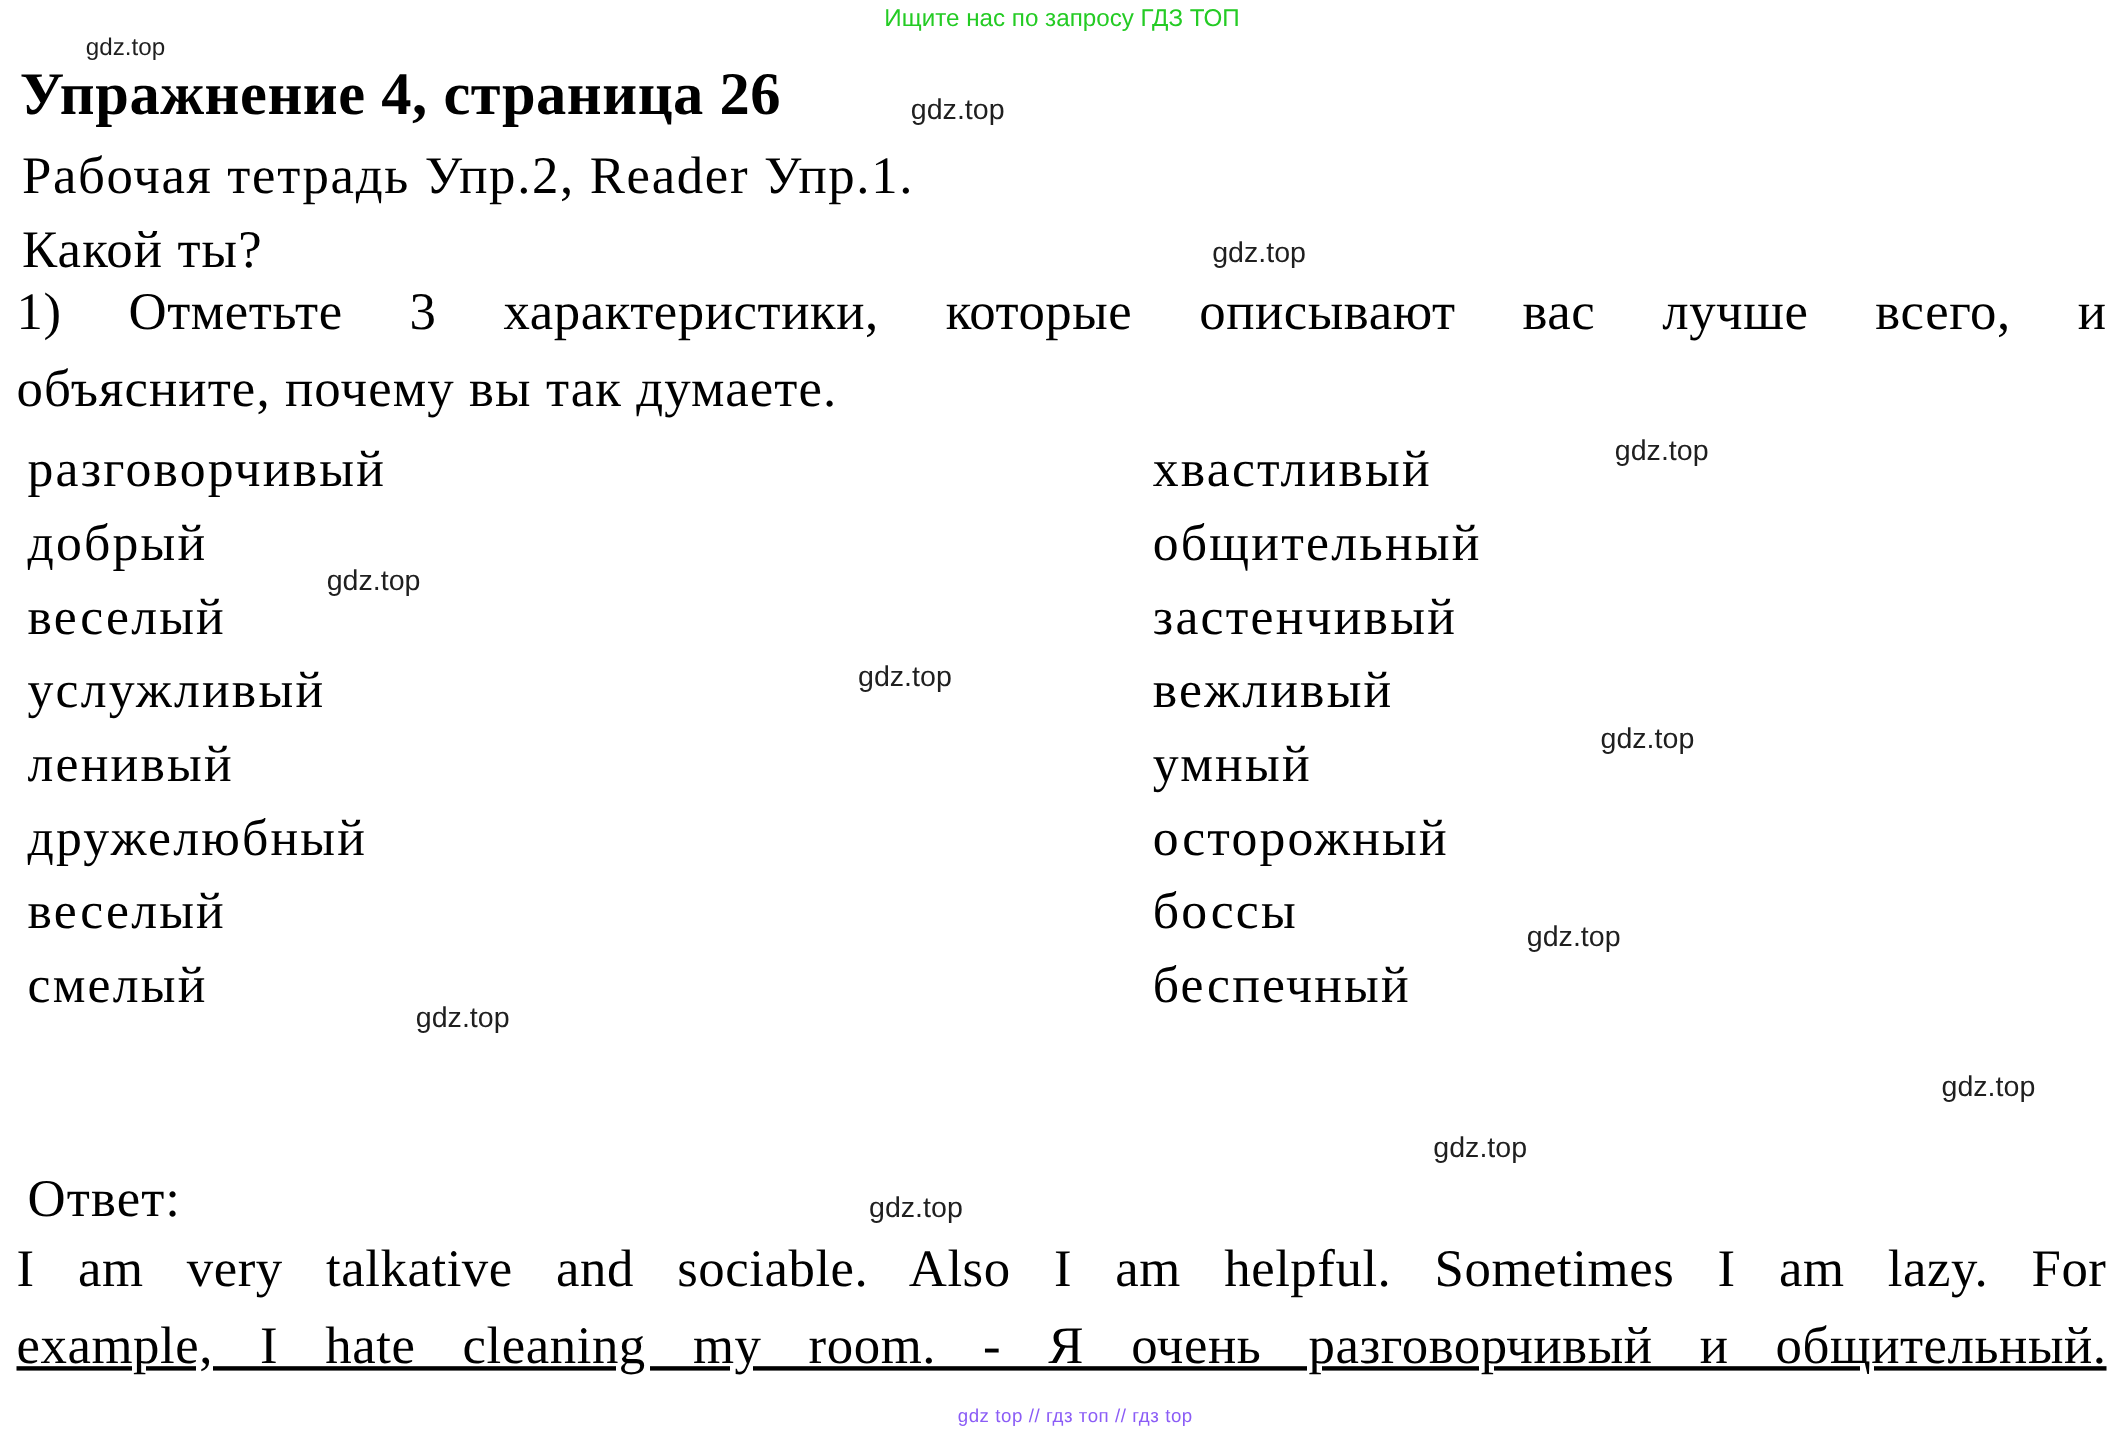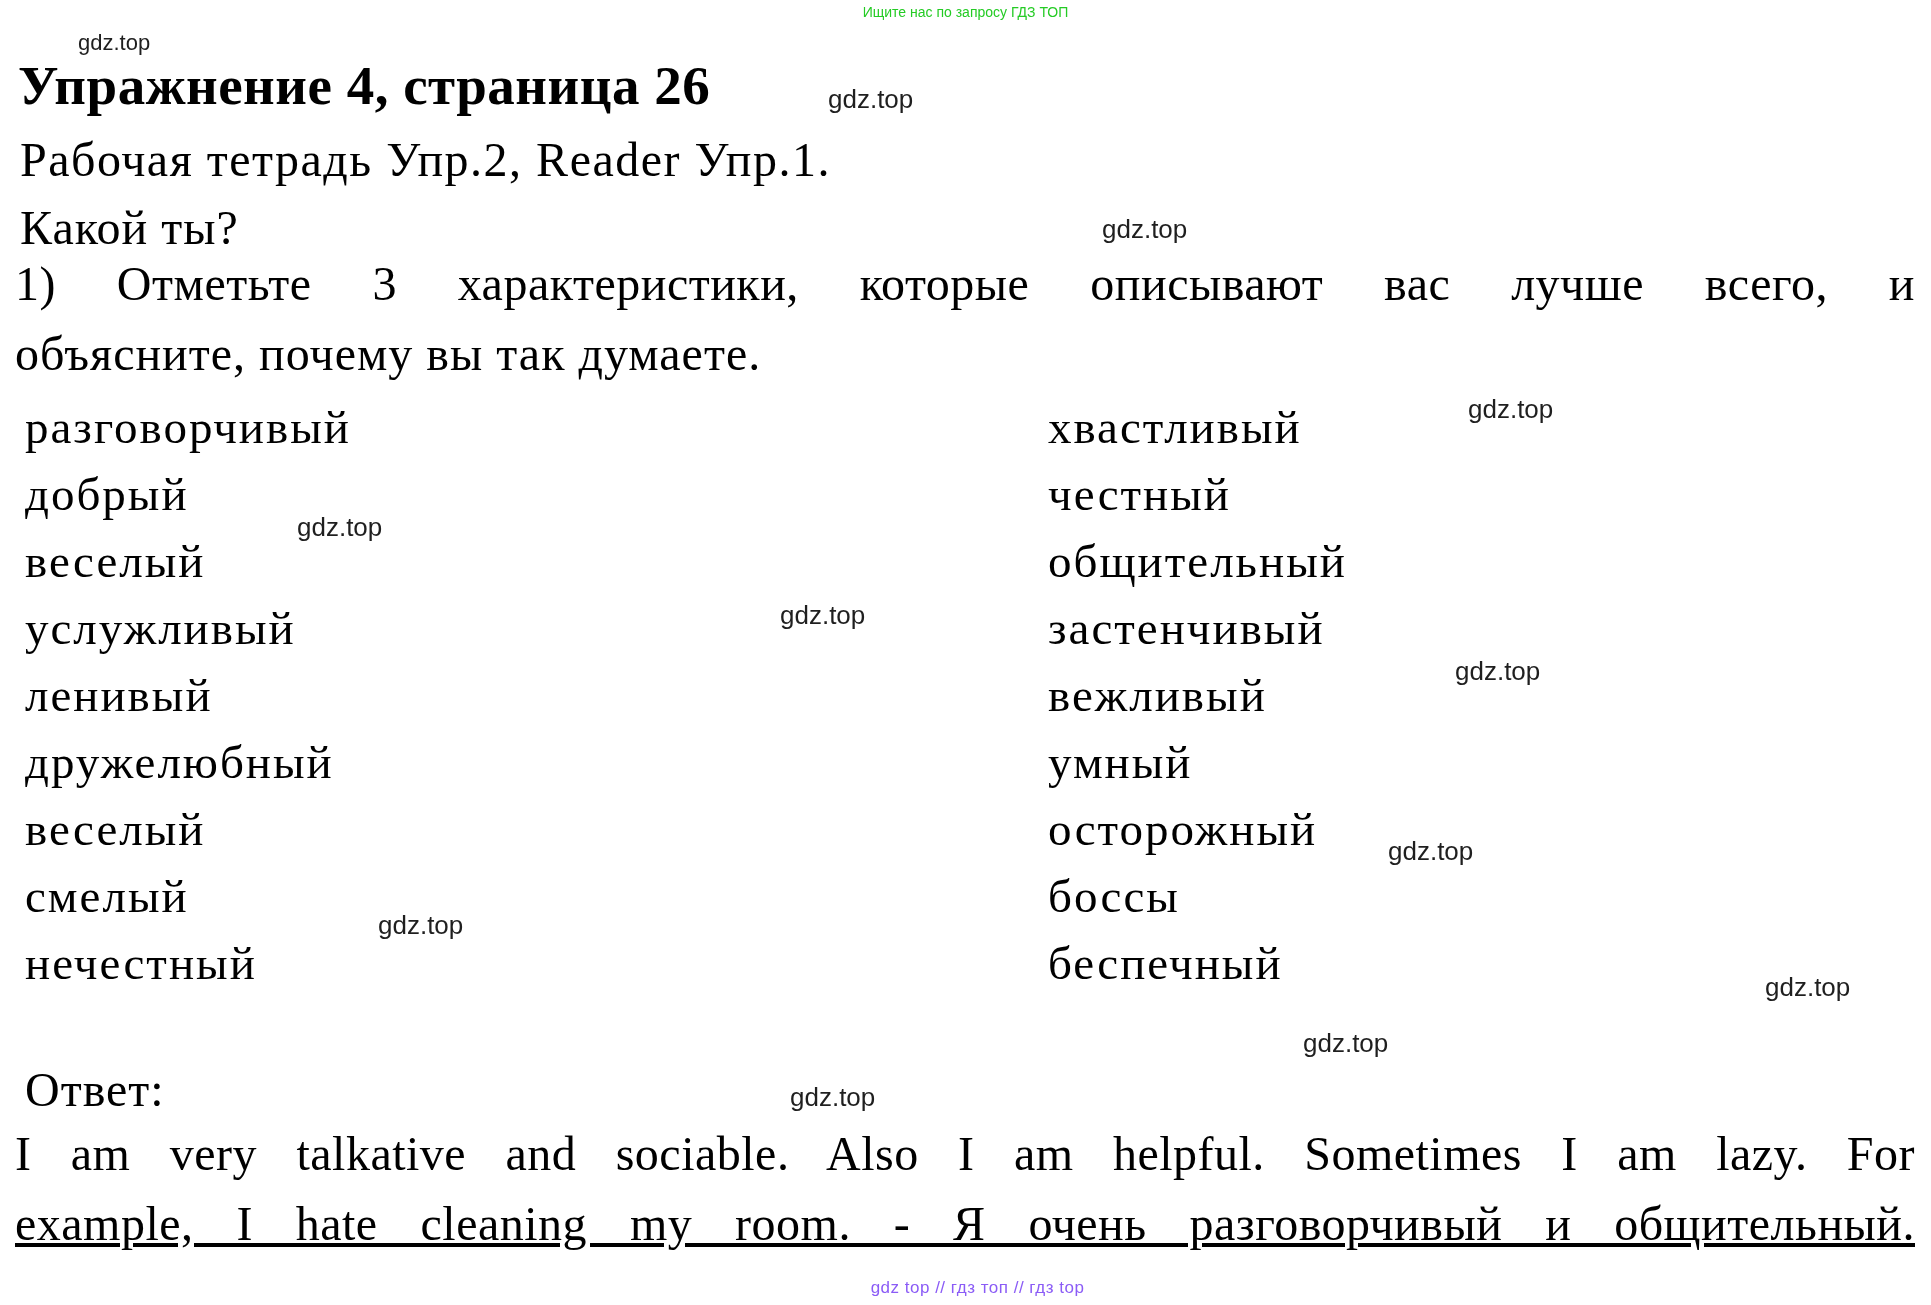--- a/index.html
+++ b/index.html
@@ -9,21 +9,21 @@
     background:#ffffff;
     overflow:hidden;
     font-family:"Liberation Serif", serif;
     color:#000000;
   }
   .abs{position:absolute;}
   #header-note{
     top:4px;left:0;width:100%;
     text-align:center;
     font-family:"Liberation Sans", sans-serif;
-    font-size:14px;
+    font-size:22px;
   }
   #doc-title{
     left:18px;top:54px;
     font-size:55px;font-weight:bold;
     letter-spacing:0.5px;
     white-space:nowrap;
   }
   #doc-subtitle{
     left:20px;top:132px;
     font-size:48px;letter-spacing:1.5px;white-space:nowrap;text-align:right;
@@ -90,26 +90,24 @@
 
   <div id="trait-col-left" class="abs trait-col">
       <div>разговорчивый</div>
       <div>добрый</div>
       <div>веселый</div>
       <div>услужливый</div>
       <div>ленивый</div>
       <div>дружелюбный</div>
       <div>веселый</div>
       <div>смелый</div>
-      <div>нечестный</div>
     </div>
 
   <div id="trait-col-right" class="abs trait-col">
       <div>хвастливый</div>
-      <div>честный</div>
       <div>общительный</div>
       <div>застенчивый</div>
       <div>вежливый</div>
       <div>умный</div>
       <div>осторожный</div>
       <div>боссы</div>
       <div>беспечный</div>
     </div>
 
   <div id="answer-label" class="abs">Ответ:</div>

